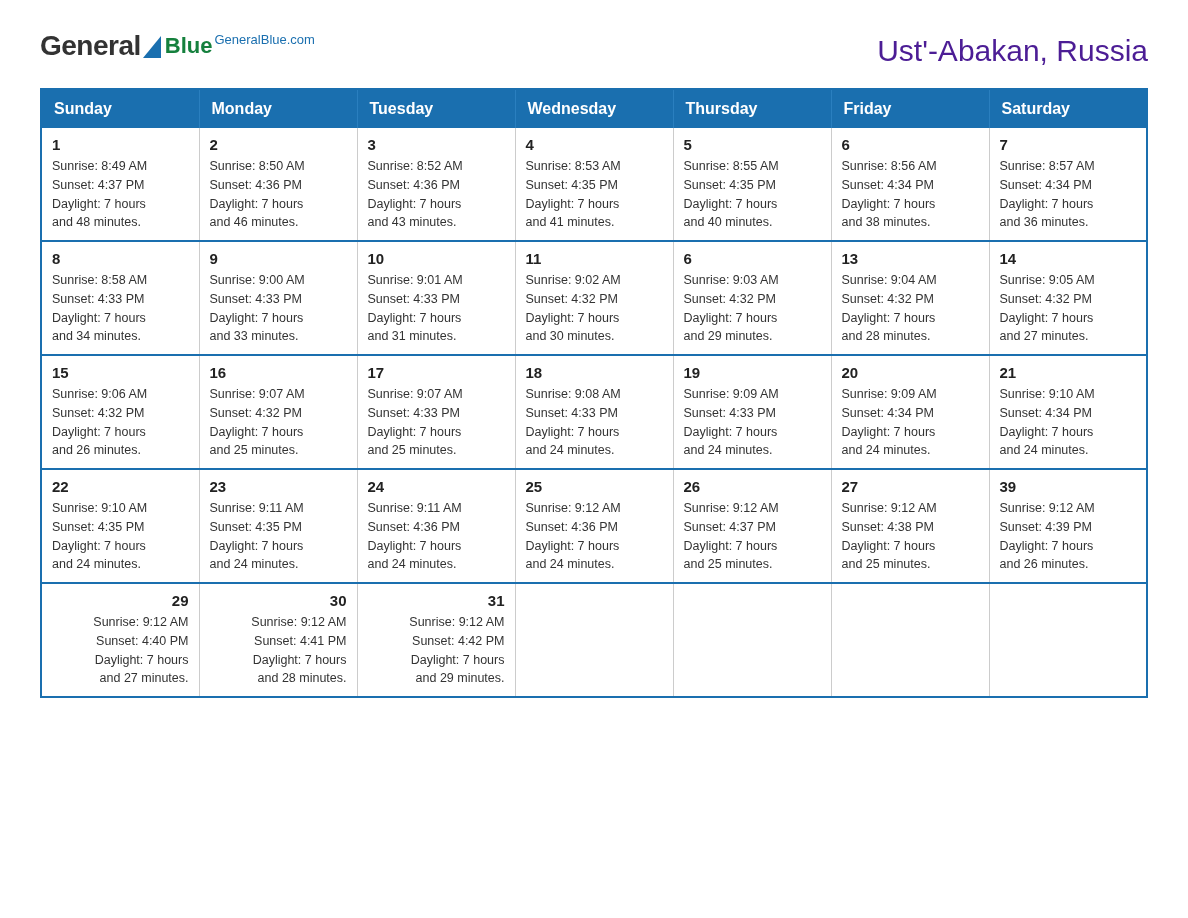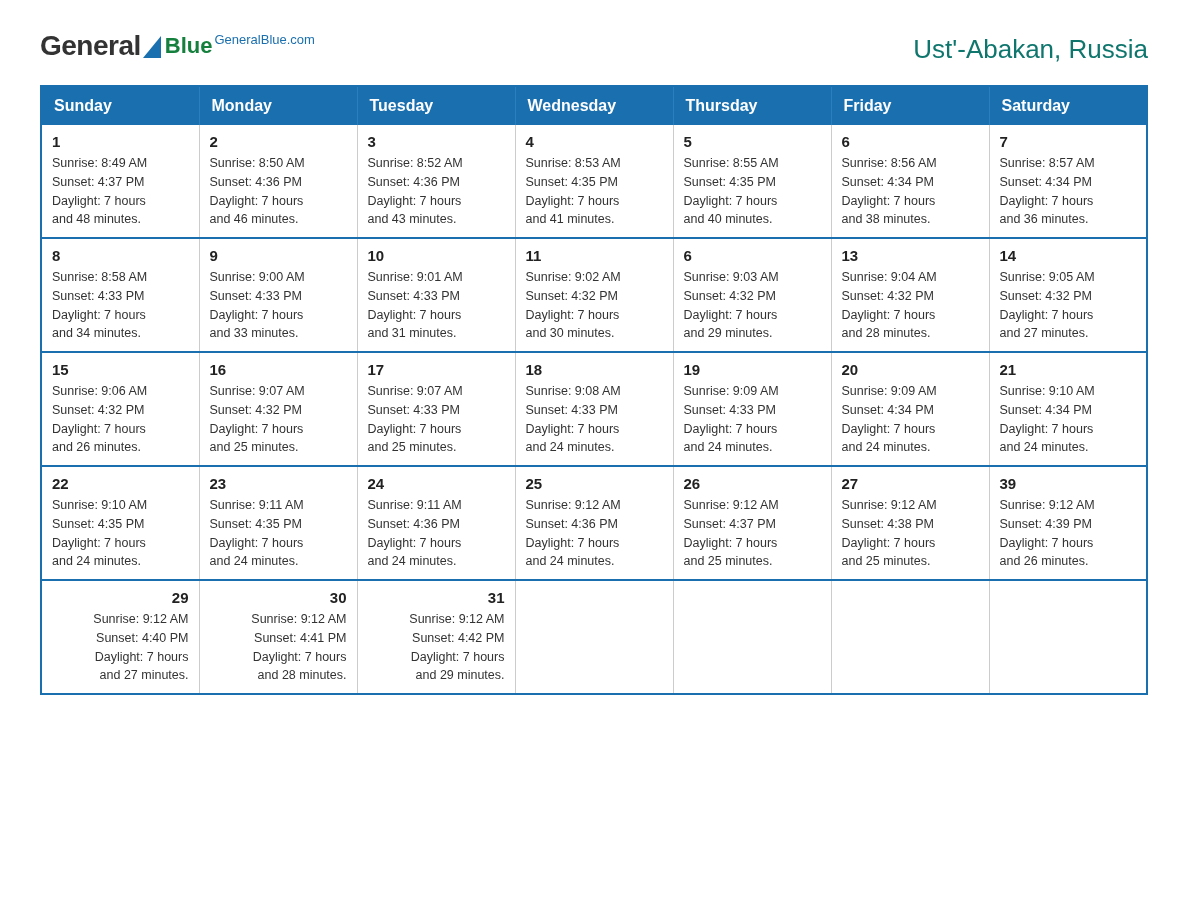--- a/index.html
+++ b/index.html
@@ -54,22 +54,22 @@
     .title-section {
       text-align: right;
     }
     .month-title {
       font-size: 52px;
       font-weight: normal;
       color: #222;
       line-height: 1.1;
     }
     .location {
-      font-size: 26px;
-      color: #0f766e;
+      font-size: 30px;
+      color: #4c1d95;
       margin-top: 4px;
     }
     .calendar {
       width: 100%;
       border-collapse: collapse;
       border: 2px solid #1a6faf;
       padding-left: 25px;
     }
     .calendar th {
       background-color: #1a6faf;

